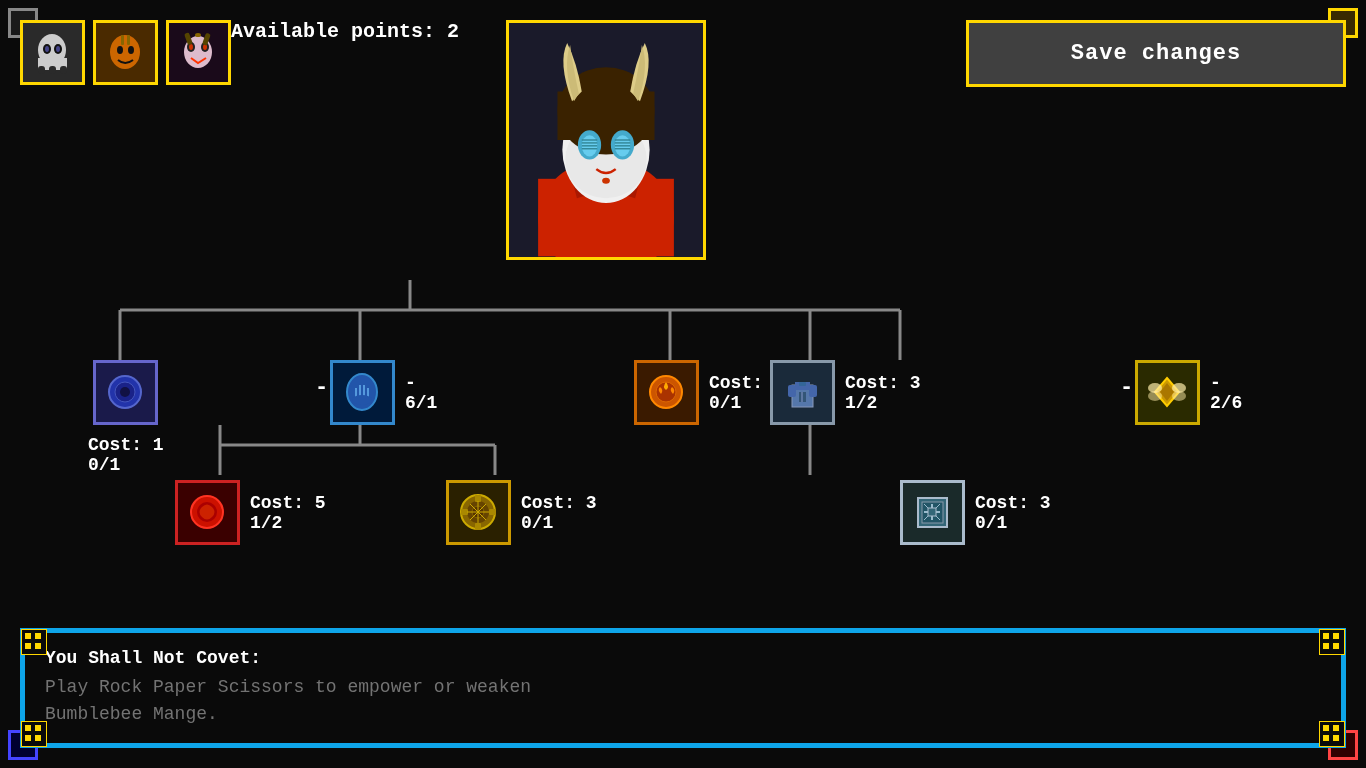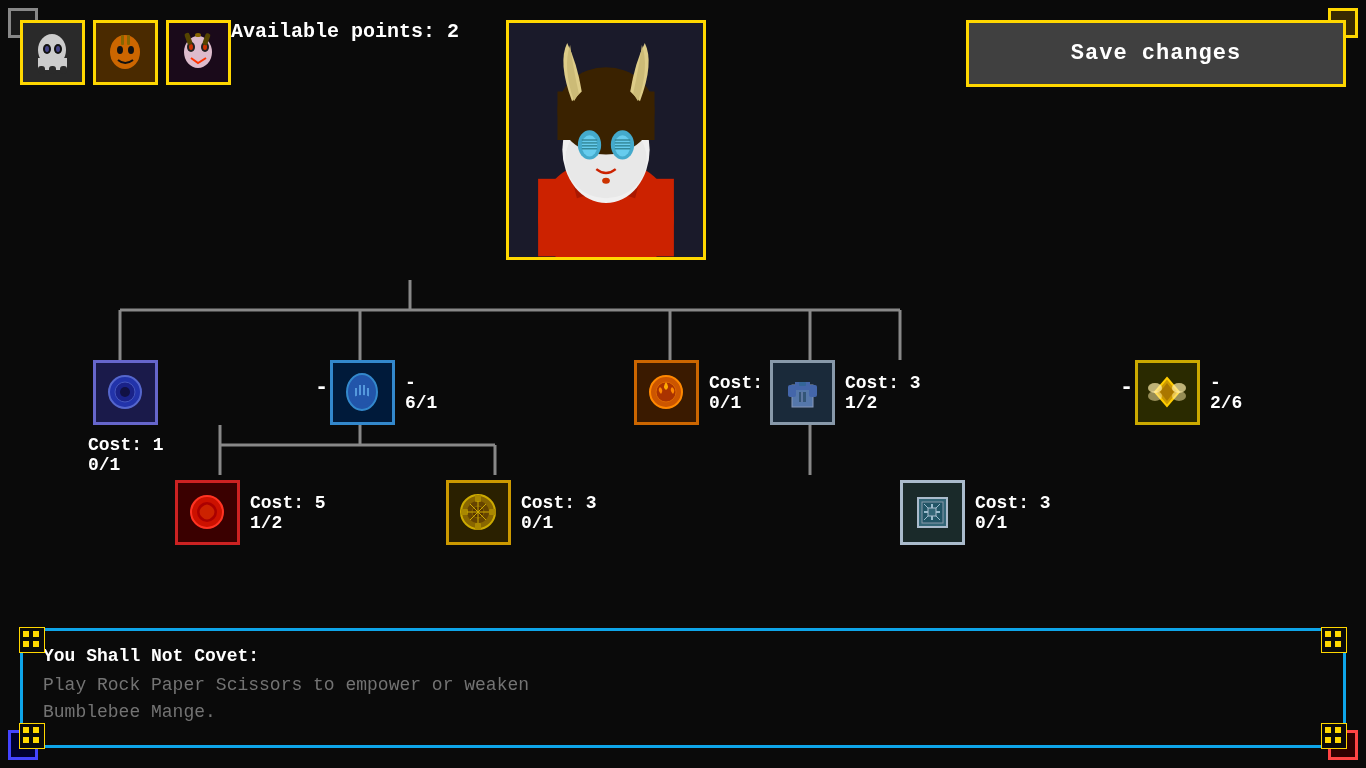--- a/index.html
+++ b/index.html
@@ -204,21 +204,21 @@
       font-weight: bold;
       margin: 0 5px;
     }
 
     
     .description-box {
       position: absolute;
       bottom: 0;
       left: 0;
       right: 0;
-      border: 3px solid #0ea5e9;
+      border: 5px solid #0ea5e9;
       background: #0a0a0a;
       padding: 15px 20px;
       min-height: 120px;
     }
     .description-title {
       font-size: 18px;
       color: #ffffff;
       font-weight: bold;
       margin-bottom: 6px;
     }

